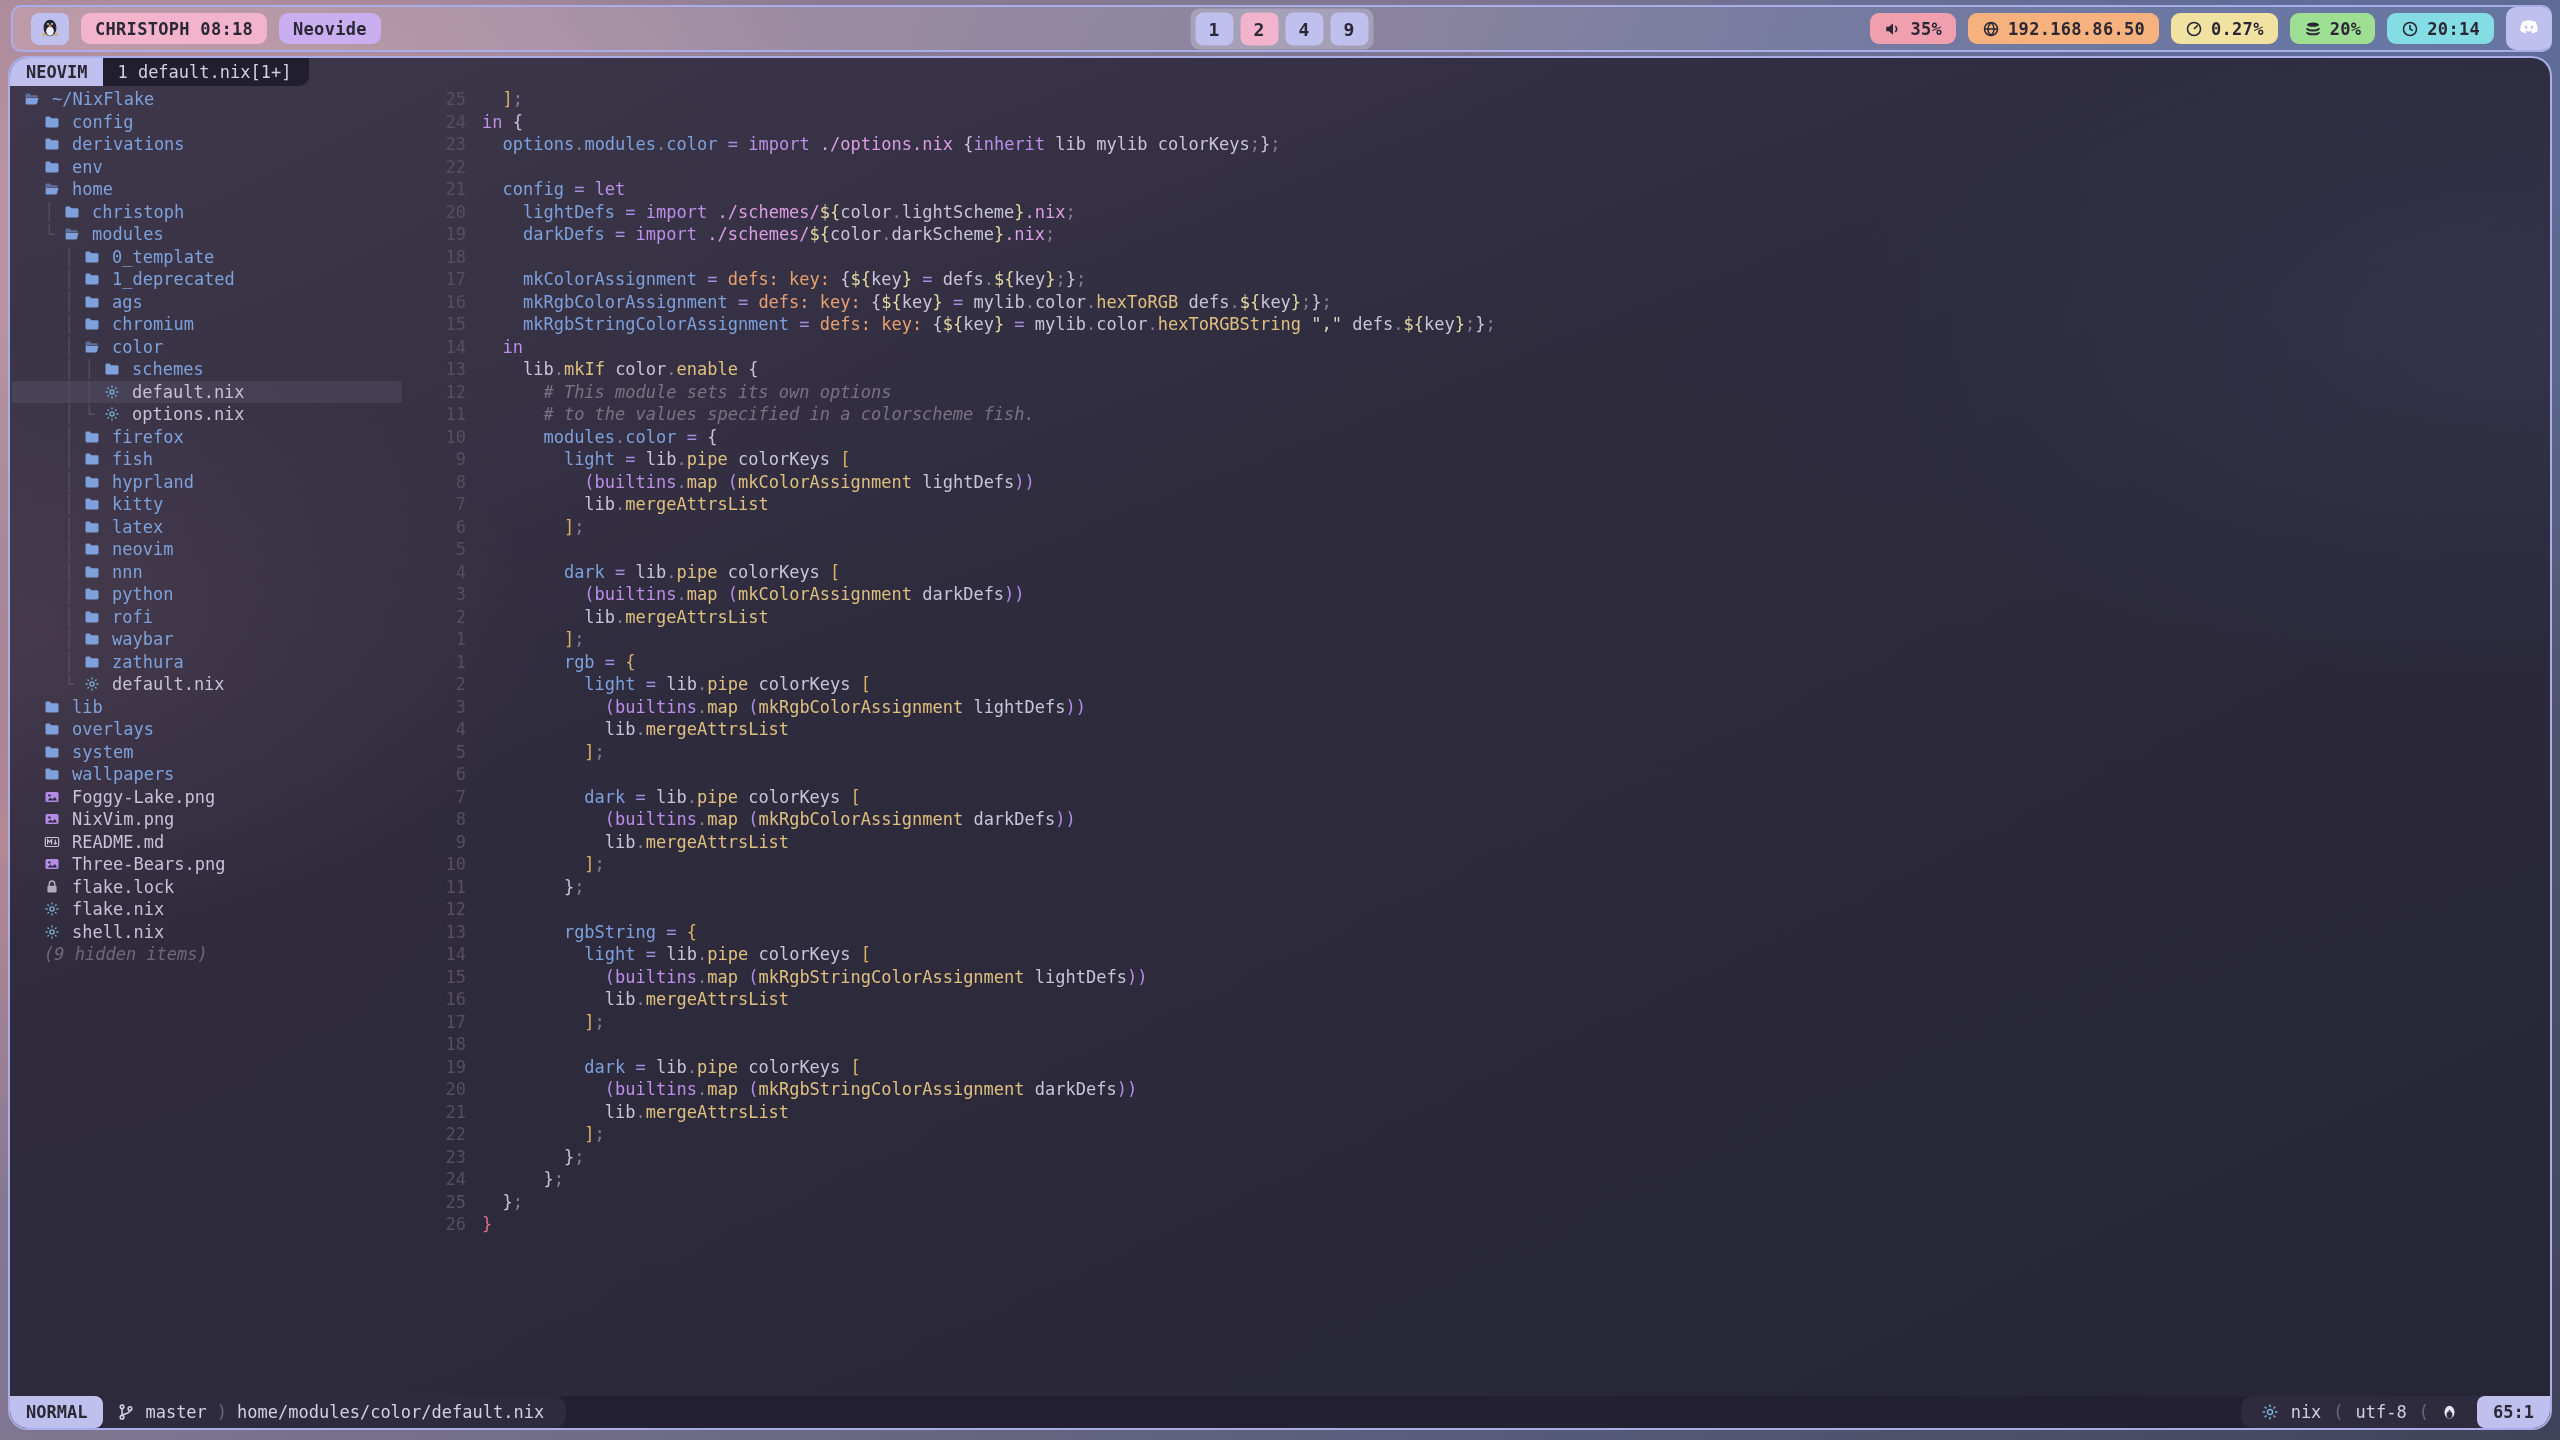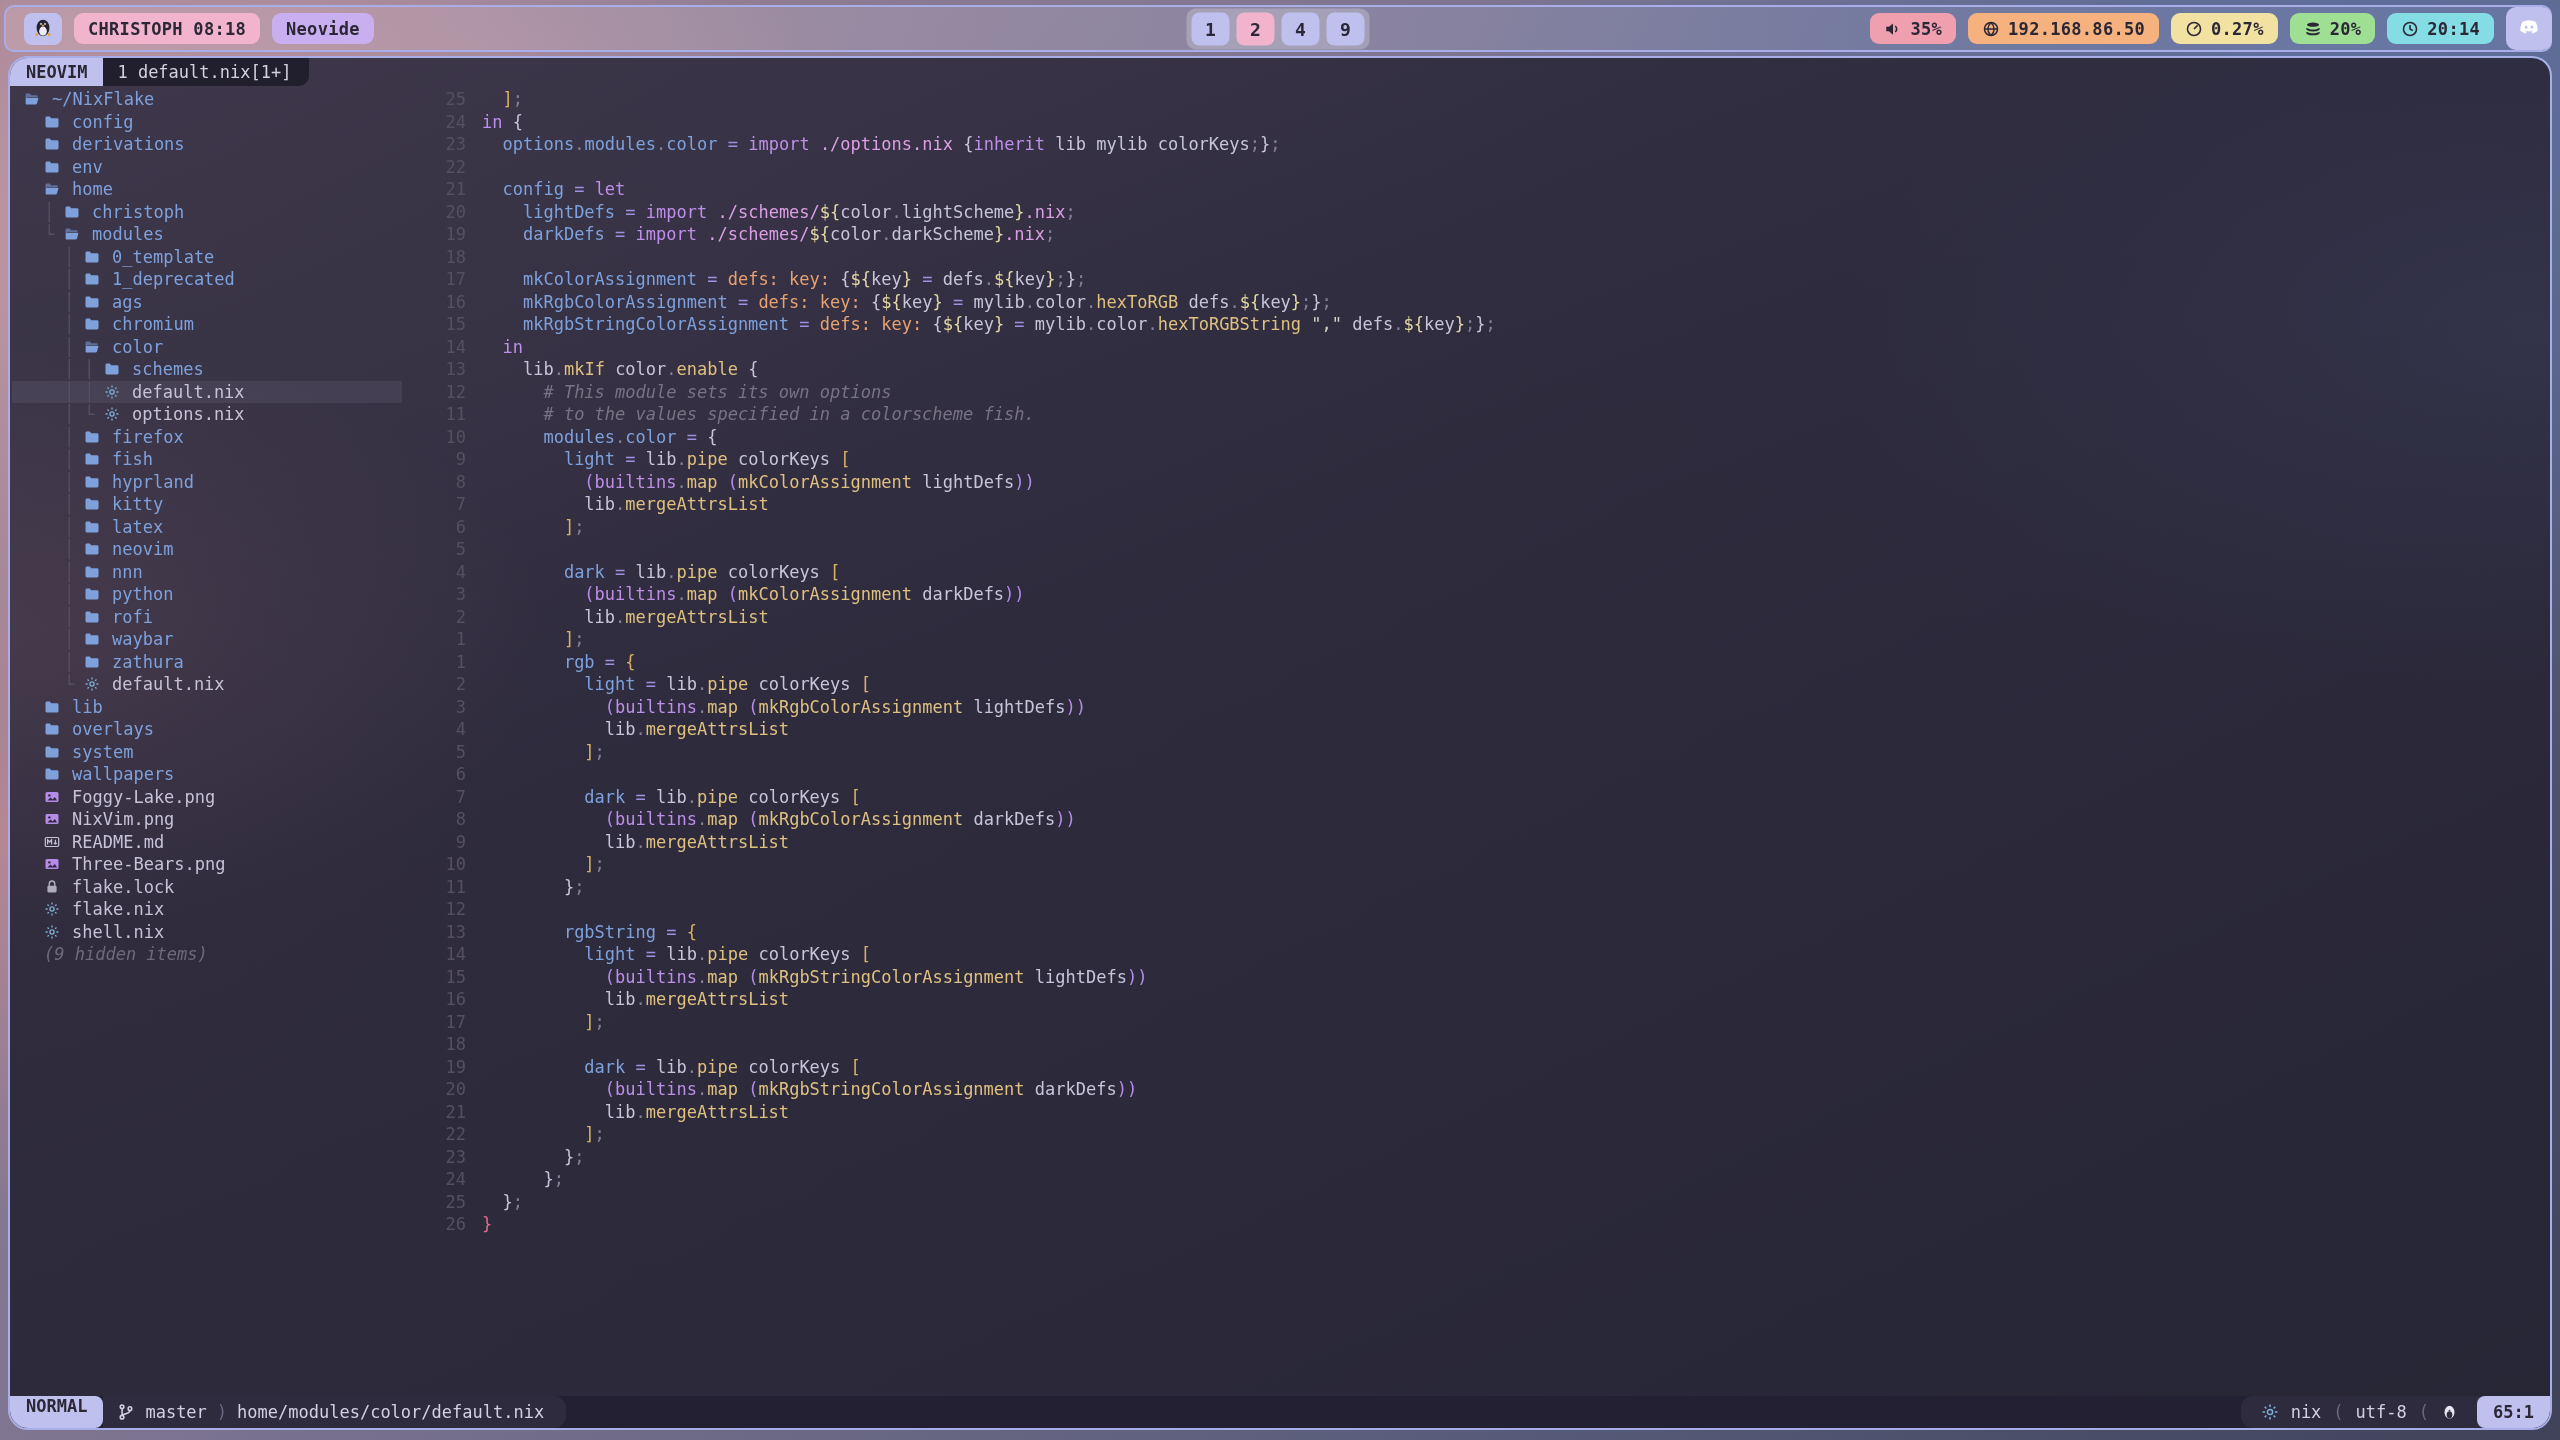--- a/index.html
+++ b/index.html
@@ -7,21 +7,21 @@
     width:2560px;height:1440px;overflow:hidden;position:relative;
     font-family:"DejaVu Sans Mono", monospace;
     background:
       radial-gradient(1200px 800px at 8% 18%, #c79aa4 0%, rgba(199,154,164,0) 60%),
       radial-gradient(1400px 900px at 92% 8%, #5d6f9e 0%, rgba(93,111,158,0) 65%),
       radial-gradient(1000px 700px at 0% 58%, #b58794 0%, rgba(181,135,148,0) 55%),
       linear-gradient(135deg, #9b8296 0%, #7c7490 40%, #555a78 75%, #3f4258 100%);
   }
   
   .topbar{
-    position:absolute;left:4px;right:8px;top:5px;height:43px;
+    position:absolute;left:11px;right:8px;top:5px;height:43px;
     border:2px solid var(--lavender-border);border-radius:10px;
     background:linear-gradient(90deg, rgba(205,170,180,0.45), rgba(160,158,185,0.38) 45%, rgba(112,126,172,0.45));
     display:flex;align-items:center;
   }
   .tb-left{display:flex;align-items:center;gap:12px;margin-left:18px;}
   .tb-logo{width:38px;height:32px;border-radius:8px;background:var(--lavender);display:flex;align-items:center;justify-content:center;}
   .tb-logo svg{width:22px;height:22px;}
   .pill{height:31px;border-radius:9px;display:flex;align-items:center;gap:8px;padding:0 14px;
         color:#2b2735;font-weight:bold;font-size:17px;letter-spacing:.3px;}
   .pill .ic{width:18px;height:18px;display:inline-flex;}
@@ -65,21 +65,21 @@
   .gut{width:64px;flex:none;text-align:right;padding-right:16px;color:#55505f;}
   .crow.cursorline .gut{color:#cfcbe8;}
   .cursor{display:inline-block;width:10px;height:21px;background:#c9c4e2;vertical-align:text-bottom;}
   .c-fg{color:#c8c4da;} .c-kw{color:#bd8fe8;} .c-op{color:#a18fdf;} .c-blue{color:#7ea1dc;}
   .c-fn{color:#dfc07f;} .c-param{color:#e8a170;} .c-path{color:#dd9fe3;} .c-interp{color:#e3d8a2;}
   .c-gold{color:#d9b263;} .c-paren{color:#b48ce8;} .c-punct{color:#847f96;}
   .c-comment{color:#787385;font-style:italic;} .c-red{color:#e06c8a;} .c-str{color:#d6d2c4;}
   
   .statusline{position:absolute;left:0;right:0;bottom:0;height:32px;background:#232033;
       display:flex;align-items:center;font-size:17px;border-radius:0 0 6px 6px;}
-  .sl-mode{background:var(--lavender);color:#2b2735;font-weight:bold;height:32px;display:flex;align-items:flex-start;
+  .sl-mode{background:var(--lavender);color:#2b2735;font-weight:bold;height:32px;display:flex;align-items:center;
       padding:0 16px;border-radius:0 8px 8px 0;}
   .sl-left{background:#2e2b3e;height:32px;display:flex;align-items:center;gap:10px;padding:0 22px 0 14px;
       border-radius:0 12px 12px 0;color:#d3d0e2;}
   .sl-left .ic, .sl-right .ic{width:18px;height:18px;display:inline-flex;}
   .sl-left .ic svg{width:18px;height:18px;color:#d3d0e2;}
   .sl-sep{color:#6b6680;}
   .sl-right{margin-left:auto;background:#2e2b3e;height:32px;display:flex;align-items:center;gap:12px;
       padding:0 0 0 20px;border-radius:12px 0 0 12px;color:#d3d0e2;}
   .sl-right .gear svg{color:#7fb2d8;}
   .sl-right .peng svg{width:17px;height:17px;}

